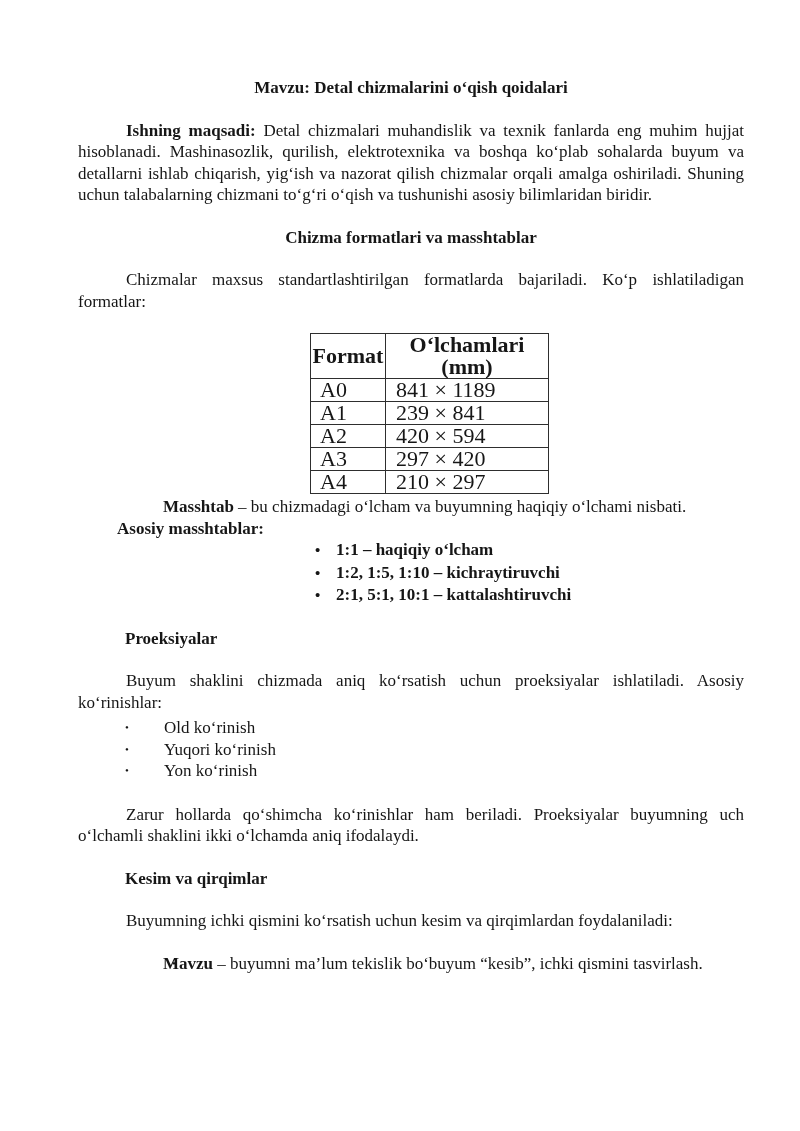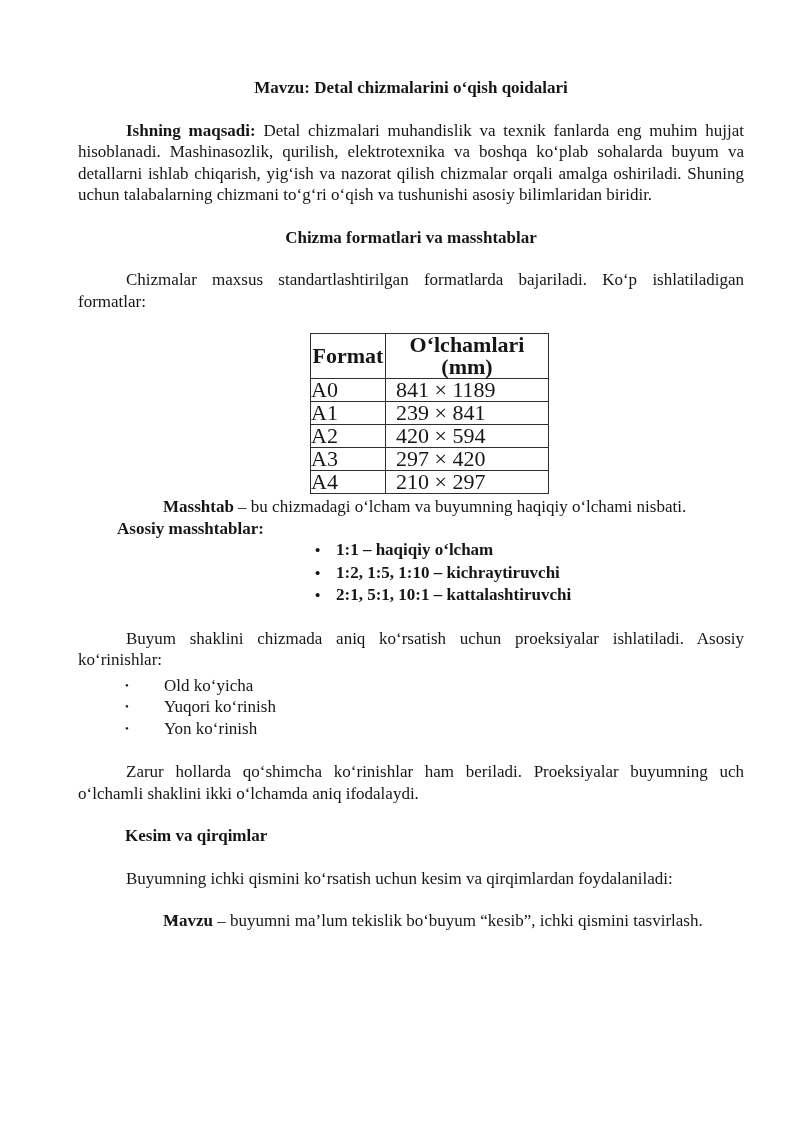--- a/index.html
+++ b/index.html
@@ -48,21 +48,21 @@
   .fmt-table th, .fmt-table td {
     border: 1.5px solid #2e2e2e;
     height: 22px;
     padding: 0;
     line-height: 22px;
   }
   .fmt-table th { font-weight: bold; text-align: center; }
   .col-format { width: 74px; }
   .col-size { width: 162px; }
   .fmt-table td { text-align: left; }
-  .fmt-table td.c1 { }
+  .fmt-table td.c1 { padding-left: 9px; }
   .fmt-table td.c2 { padding-left: 10px; }
   
   .masshtab-line { text-align: justify; text-indent: 85px; margin: 0; }
   .asosiy-line { font-weight: bold; text-indent: 39px; margin: 0; }
   .scale-list { margin: 0 0 21px 0; font-weight: bold; }
   .scale-item { margin-left: 237px; }
   .scale-item .bullet {
     display: inline-block;
     width: 21px;
     font-size: 15px;
@@ -139,25 +139,26 @@
   <p class="masshtab-line"><span class="bold">Masshtab</span><span> – bu chizmadagi o‘lcham va buyumning haqiqiy o‘lchami nisbati.</span></p>
 
   <p class="asosiy-line">Asosiy masshtablar:</p>
 
   <div class="scale-list">
     <div class="scale-item"><span class="bullet">•</span><span>1:1 – haqiqiy o‘lcham</span></div>
     <div class="scale-item"><span class="bullet">•</span><span>1:2, 1:5, 1:10 – kichraytiruvchi</span></div>
     <div class="scale-item"><span class="bullet">•</span><span>2:1, 5:1, 10:1 – kattalashtiruvchi</span></div>
   </div>
 
+  <h3 class="side-head">Proeksiyalar</h3>
 
   <p class="para" style="margin-bottom:0;">Buyum shaklini chizmada aniq ko‘rsatish uchun proeksiyalar ishlatiladi. Asosiy ko‘rinishlar:</p>
 
   <div class="views-list">
-    <div class="view-item"><span class="bullet">•</span><span>Old ko‘yicha</span></div>
+    <div class="view-item"><span class="bullet">•</span><span>Old ko‘rinish</span></div>
     <div class="view-item"><span class="bullet">•</span><span>Yuqori ko‘rinish</span></div>
     <div class="view-item"><span class="bullet">•</span><span>Yon ko‘rinish</span></div>
   </div>
 
   <p class="para">Zarur hollarda qo‘shimcha ko‘rinishlar ham beriladi. Proeksiyalar buyumning uch o‘lchamli shaklini ikki o‘lchamda aniq ifodalaydi.</p>
 
   <h3 class="side-head">Kesim va qirqimlar</h3>
 
   <p class="para">Buyumning ichki qismini ko‘rsatish uchun kesim va qirqimlardan foydalaniladi:</p>
 

